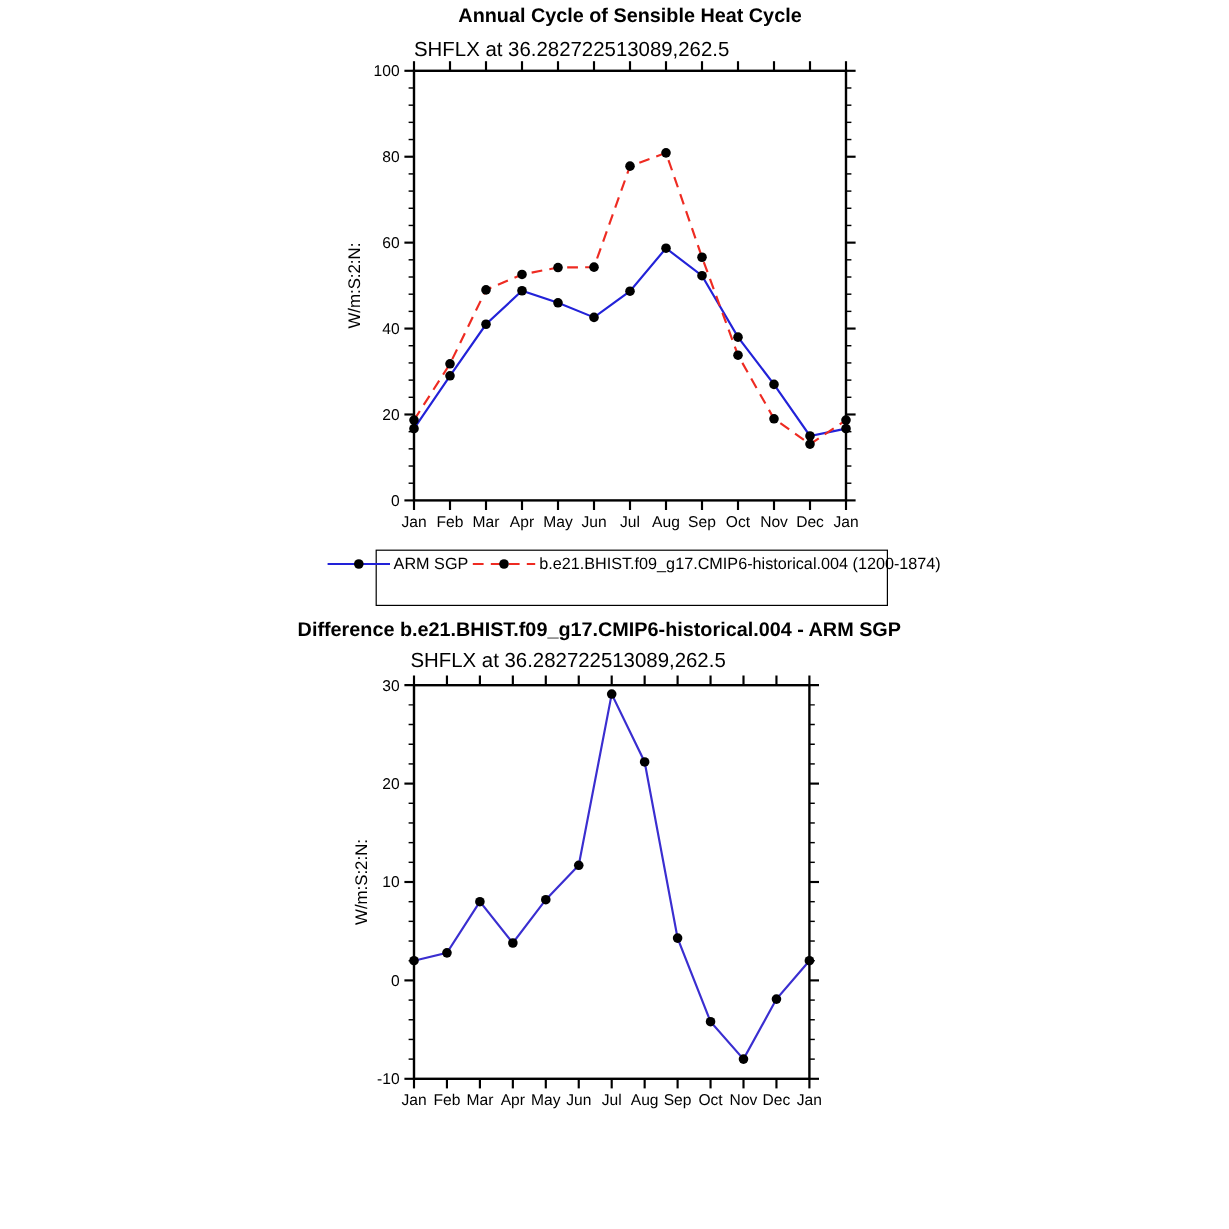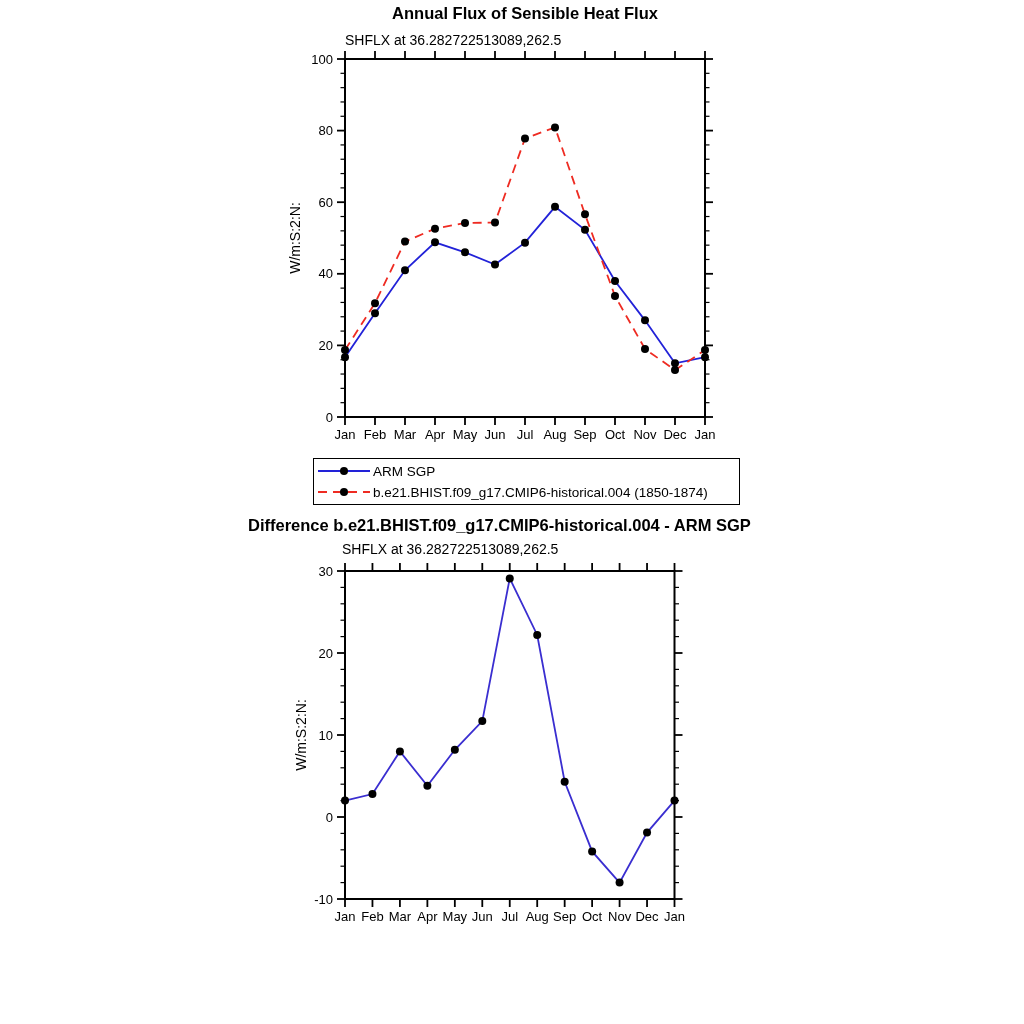--- a/index.html
+++ b/index.html
@@ -1,35 +1,35 @@
 <!DOCTYPE html>
 <html><head>
 <meta charset="utf-8">
 <style>
   html,body{margin:0;padding:0;background:#fff;}
   .canvas{position:relative;width:1024px;height:1024px;background:#ffffff;overflow:hidden;
           font-family:"Liberation Sans","DejaVu Sans",sans-serif;color:#000;}
   .abs{position:absolute;}
   .chart-title{font-weight:bold;font-size:16.5px;text-align:center;white-space:nowrap;}
-  .chart-subtitle{font-size:14px;white-space:nowrap;}
+  .chart-subtitle{font-size:17px;white-space:nowrap;}
   .y-label{width:120px;text-align:center;font-size:14px;transform:rotate(-90deg);white-space:nowrap;}
   svg{position:absolute;left:0;top:0;}
   svg text{font-family:"Liberation Sans","DejaVu Sans",sans-serif;fill:#000;}
   .legend{position:absolute;left:313px;top:458px;width:427px;height:47px;
           border:1.5px solid #000;box-sizing:border-box;background:#fff;
-          display:flex;flex-direction:column;justify-content:center;}
+          display:flex;flex-direction:row;justify-content:center;}
   .legend-row{display:flex;align-items:center;height:21px;padding-left:3px;}
   .legend-label{font-size:13.5px;white-space:nowrap;}
 </style>
 </head>
 <body>
 
 <div class="canvas">
 
-  <div class="abs chart-title" style="left:345px;top:4px;width:360px;">Annual Flux of Sensible Heat Flux</div>
+  <div class="abs chart-title" style="left:345px;top:4px;width:360px;">Annual Cycle of Sensible Heat Cycle</div>
   <div class="abs chart-subtitle" style="left:345px;top:32px;">SHFLX at 36.282722513089,262.5</div>
   <div class="abs y-label" style="left:235px;top:230px;">W/m:S:2:N:</div>
 
   <svg id="chart-top" width="1024" height="455" viewBox="0 0 1024 455">
       <rect x="345" y="59" width="360" height="358" fill="none" stroke="#000" stroke-width="2"></rect>
       <line x1="345" y1="417" x2="345" y2="425" stroke="#000" stroke-width="1.8"></line>
       <line x1="345" y1="59" x2="345" y2="51" stroke="#000" stroke-width="1.8"></line>
       <text x="345" y="439" text-anchor="middle" font-size="13">Jan</text>
       <line x1="375" y1="417" x2="375" y2="425" stroke="#000" stroke-width="1.8"></line>
       <line x1="375" y1="59" x2="375" y2="51" stroke="#000" stroke-width="1.8"></line>
@@ -161,21 +161,21 @@
         <line id="legend-line-0" x1="1" y1="10" x2="53" y2="10" stroke-width="1.8" stroke="#2222d8"></line>
         <circle cx="27" cy="10" r="4" fill="#000"></circle>
       </svg>
       <span class="legend-label">ARM SGP</span>
     </div>
     <div class="legend-row">
       <svg id="legend-sample-1" width="56" height="20" style="position:static;">
         <line id="legend-line-1" x1="1" y1="10" x2="53" y2="10" stroke-width="1.8" stroke="#ee2b22" stroke-dasharray="9 6"></line>
         <circle cx="27" cy="10" r="4" fill="#000"></circle>
       </svg>
-      <span class="legend-label">b.e21.BHIST.f09_g17.CMIP6-historical.004 (1850-1874)</span>
+      <span class="legend-label">b.e21.BHIST.f09_g17.CMIP6-historical.004 (1200-1874)</span>
     </div>
   </div>
 
   <div class="abs chart-title" style="left:248px;top:516px;width:480px;">Difference b.e21.BHIST.f09_g17.CMIP6-historical.004 - ARM SGP</div>
   <div class="abs chart-subtitle" style="left:342px;top:541px;">SHFLX at 36.282722513089,262.5</div>
   <div class="abs y-label" style="left:241px;top:727px;">W/m:S:2:N:</div>
 
   <svg id="chart-bottom" width="1024" height="430" viewBox="0 530 1024 430" style="top:530px;">
       <rect x="345" y="571" width="329.5" height="328" fill="none" stroke="#000" stroke-width="2"></rect>
       <line x1="345" y1="899" x2="345" y2="907" stroke="#000" stroke-width="1.8"></line>

